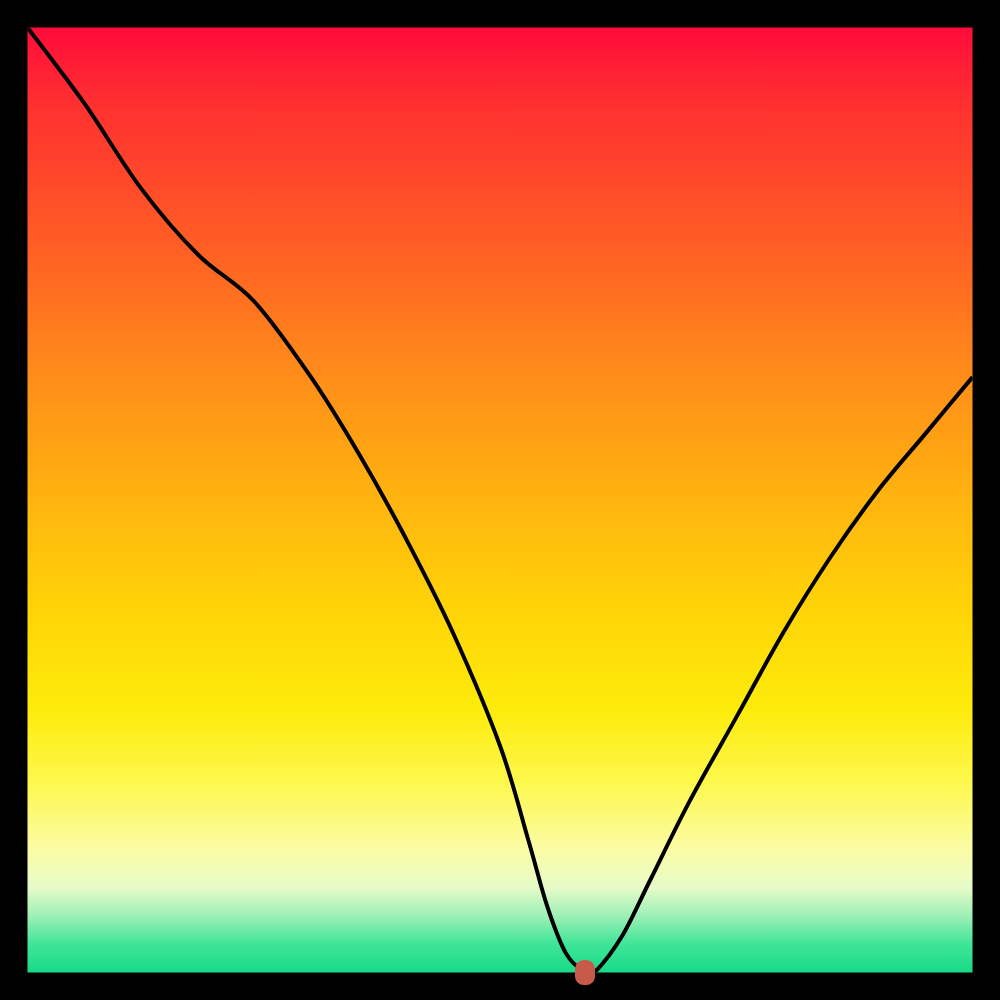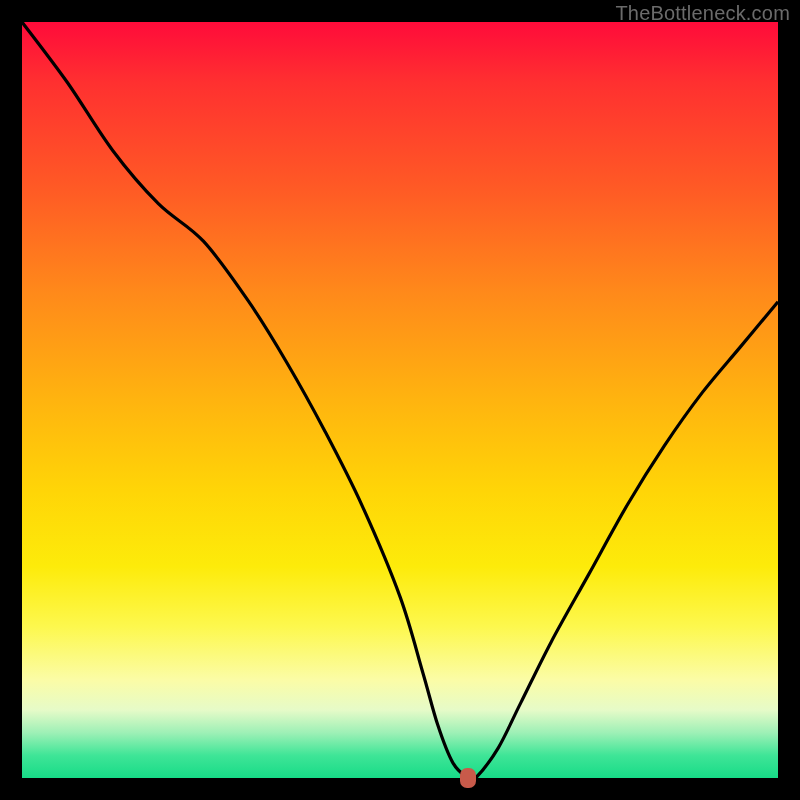--- a/index.html
+++ b/index.html
@@ -75,14 +75,13 @@
   <div class="plot">
 
     <svg class="curve" viewBox="0 0 756 756" preserveAspectRatio="none">
       <path id="curve-path" fill="none" stroke-width="3.2" stroke="#000000" d="M 0.0 0.0 C 7.6 10.1, 30.2 39.1, 45.4 60.5 C 60.5 81.9, 75.6 108.4, 90.7 128.5 C 105.8 148.7, 121.0 166.3, 136.1 181.4 C 151.2 196.6, 166.3 202.9, 181.4 219.2 C 196.6 235.6, 212.9 259.6, 226.8 279.7 C 240.7 299.9, 252.0 318.8, 264.6 340.2 C 277.2 361.6, 289.8 384.3, 302.4 408.2 C 315.0 432.2, 327.6 456.1, 340.2 483.8 C 352.8 511.6, 367.9 546.8, 378.0 574.6 C 388.1 602.3, 394.4 628.7, 400.7 650.2 C 407.0 671.6, 410.8 688.0, 415.8 703.1 C 420.8 718.2, 425.9 732.1, 430.9 740.9 C 436.0 749.7, 442.3 753.5, 446.0 756.0 C 449.8 758.5, 448.6 761.0, 453.6 756.0 C 458.6 751.0, 468.7 738.4, 476.3 725.8 C 483.8 713.2, 490.1 698.0, 499.0 680.4 C 507.8 662.8, 517.9 641.3, 529.2 619.9 C 540.5 598.5, 554.4 574.6, 567.0 551.9 C 579.6 529.2, 592.2 505.3, 604.8 483.8 C 617.4 462.4, 630.0 442.3, 642.6 423.4 C 655.2 404.5, 667.8 386.8, 680.4 370.4 C 693.0 354.1, 705.6 340.2, 718.2 325.1 C 730.8 310.0, 749.7 287.3, 756.0 279.7"></path>
     </svg>
 
     <div id="marker" class="marker" style="left: 446.04px; top: 756px; background: rgb(200, 90, 74);"></div>
 
   </div>
 
-  <div class="attribution">TheBottleneck.com</div>
 </div>
 
 </body></html>

